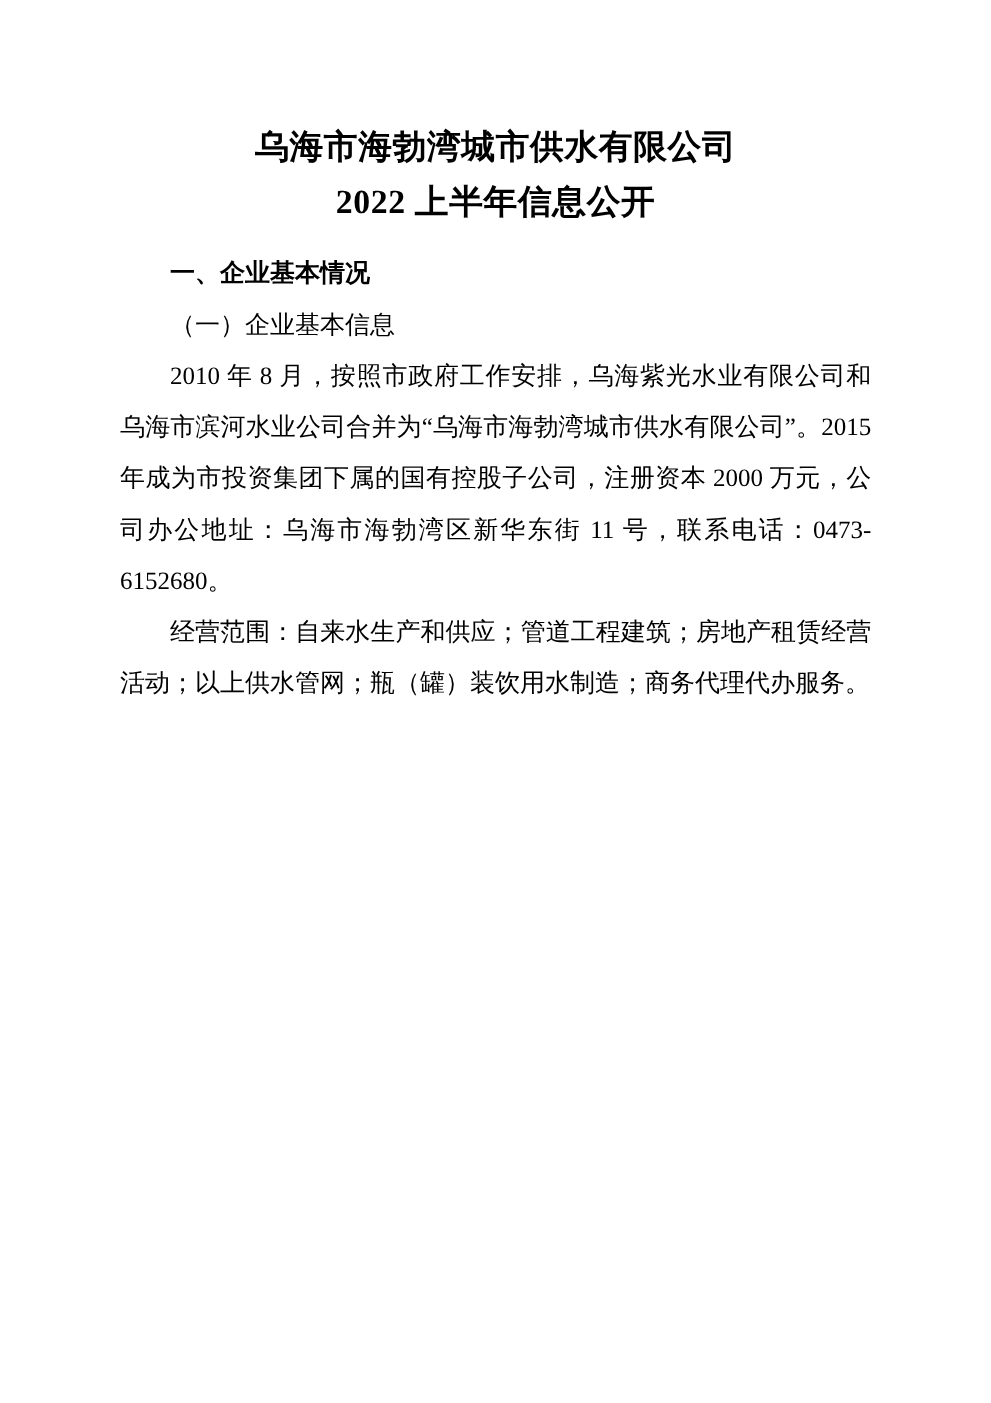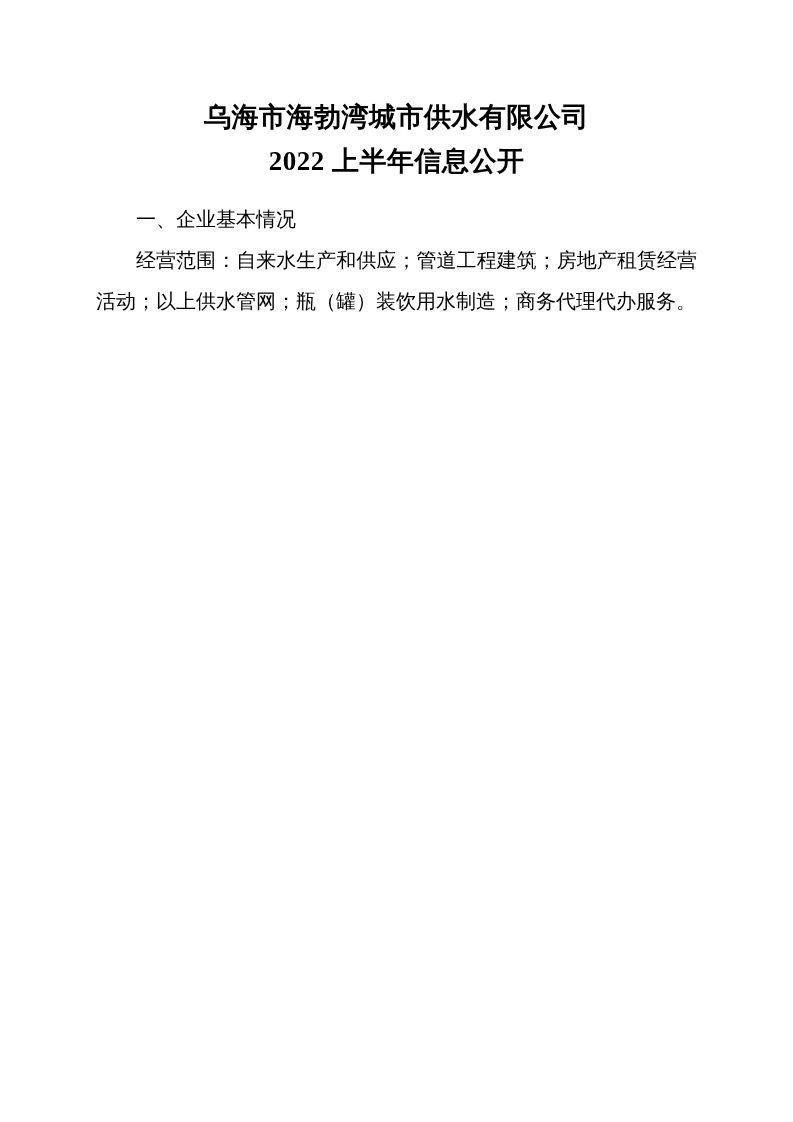--- a/index.html
+++ b/index.html
@@ -27,21 +27,21 @@
     font-size: 27px;
     line-height: 44px;
     letter-spacing: 0.5px;
     margin: 0 0 4px 0;
     font-family: "Liberation Serif", "DejaVu Serif", serif;
   }
   .title-line {
     display: block;
   }
   .section-heading {
-    font-weight: normal;
+    font-weight: bold;
     font-size: 20px;
     line-height: 41px;
     text-indent: 40px;
     margin: 16px 0 0 0;
     font-family: "Liberation Serif", "DejaVu Serif", serif;
   }
   .sub-heading {
     font-size: 20px;
     line-height: 41px;
     text-indent: 40px;
@@ -66,20 +66,22 @@
 
 <div class="page">
 
   <h1 class="doc-title">
     <span class="title-line">乌海市海勃湾城市供水有限公司</span>
     <span class="title-line">2022 上半年信息公开</span>
   </h1>
 
   <h2 class="section-heading">一、企业基本情况</h2>
 
+  <p class="sub-heading">（一）企业基本信息</p>
 
+  <p class="body-text">2010 年 8 月，按照市政府工作安排，乌海紫光水业有限公司和乌海市滨河水业公司合并为“乌海市海勃湾城市供水有限公司”。2015 年成为市投资集团下属的国有控股子公司，注册资本 2000 万元，公司办公地址：乌海市海勃湾区新华东街 11 号，联系电话：0473-6152680。</p>
 
   <p class="body-text">经营范围：自来水生产和供应；管道工程建筑；房地产租赁经营活动；以上供水管网；瓶（罐）装饮用水制造；商务代理代办服务。</p>
 
 
 
 
 </div>
 
 </body></html>

